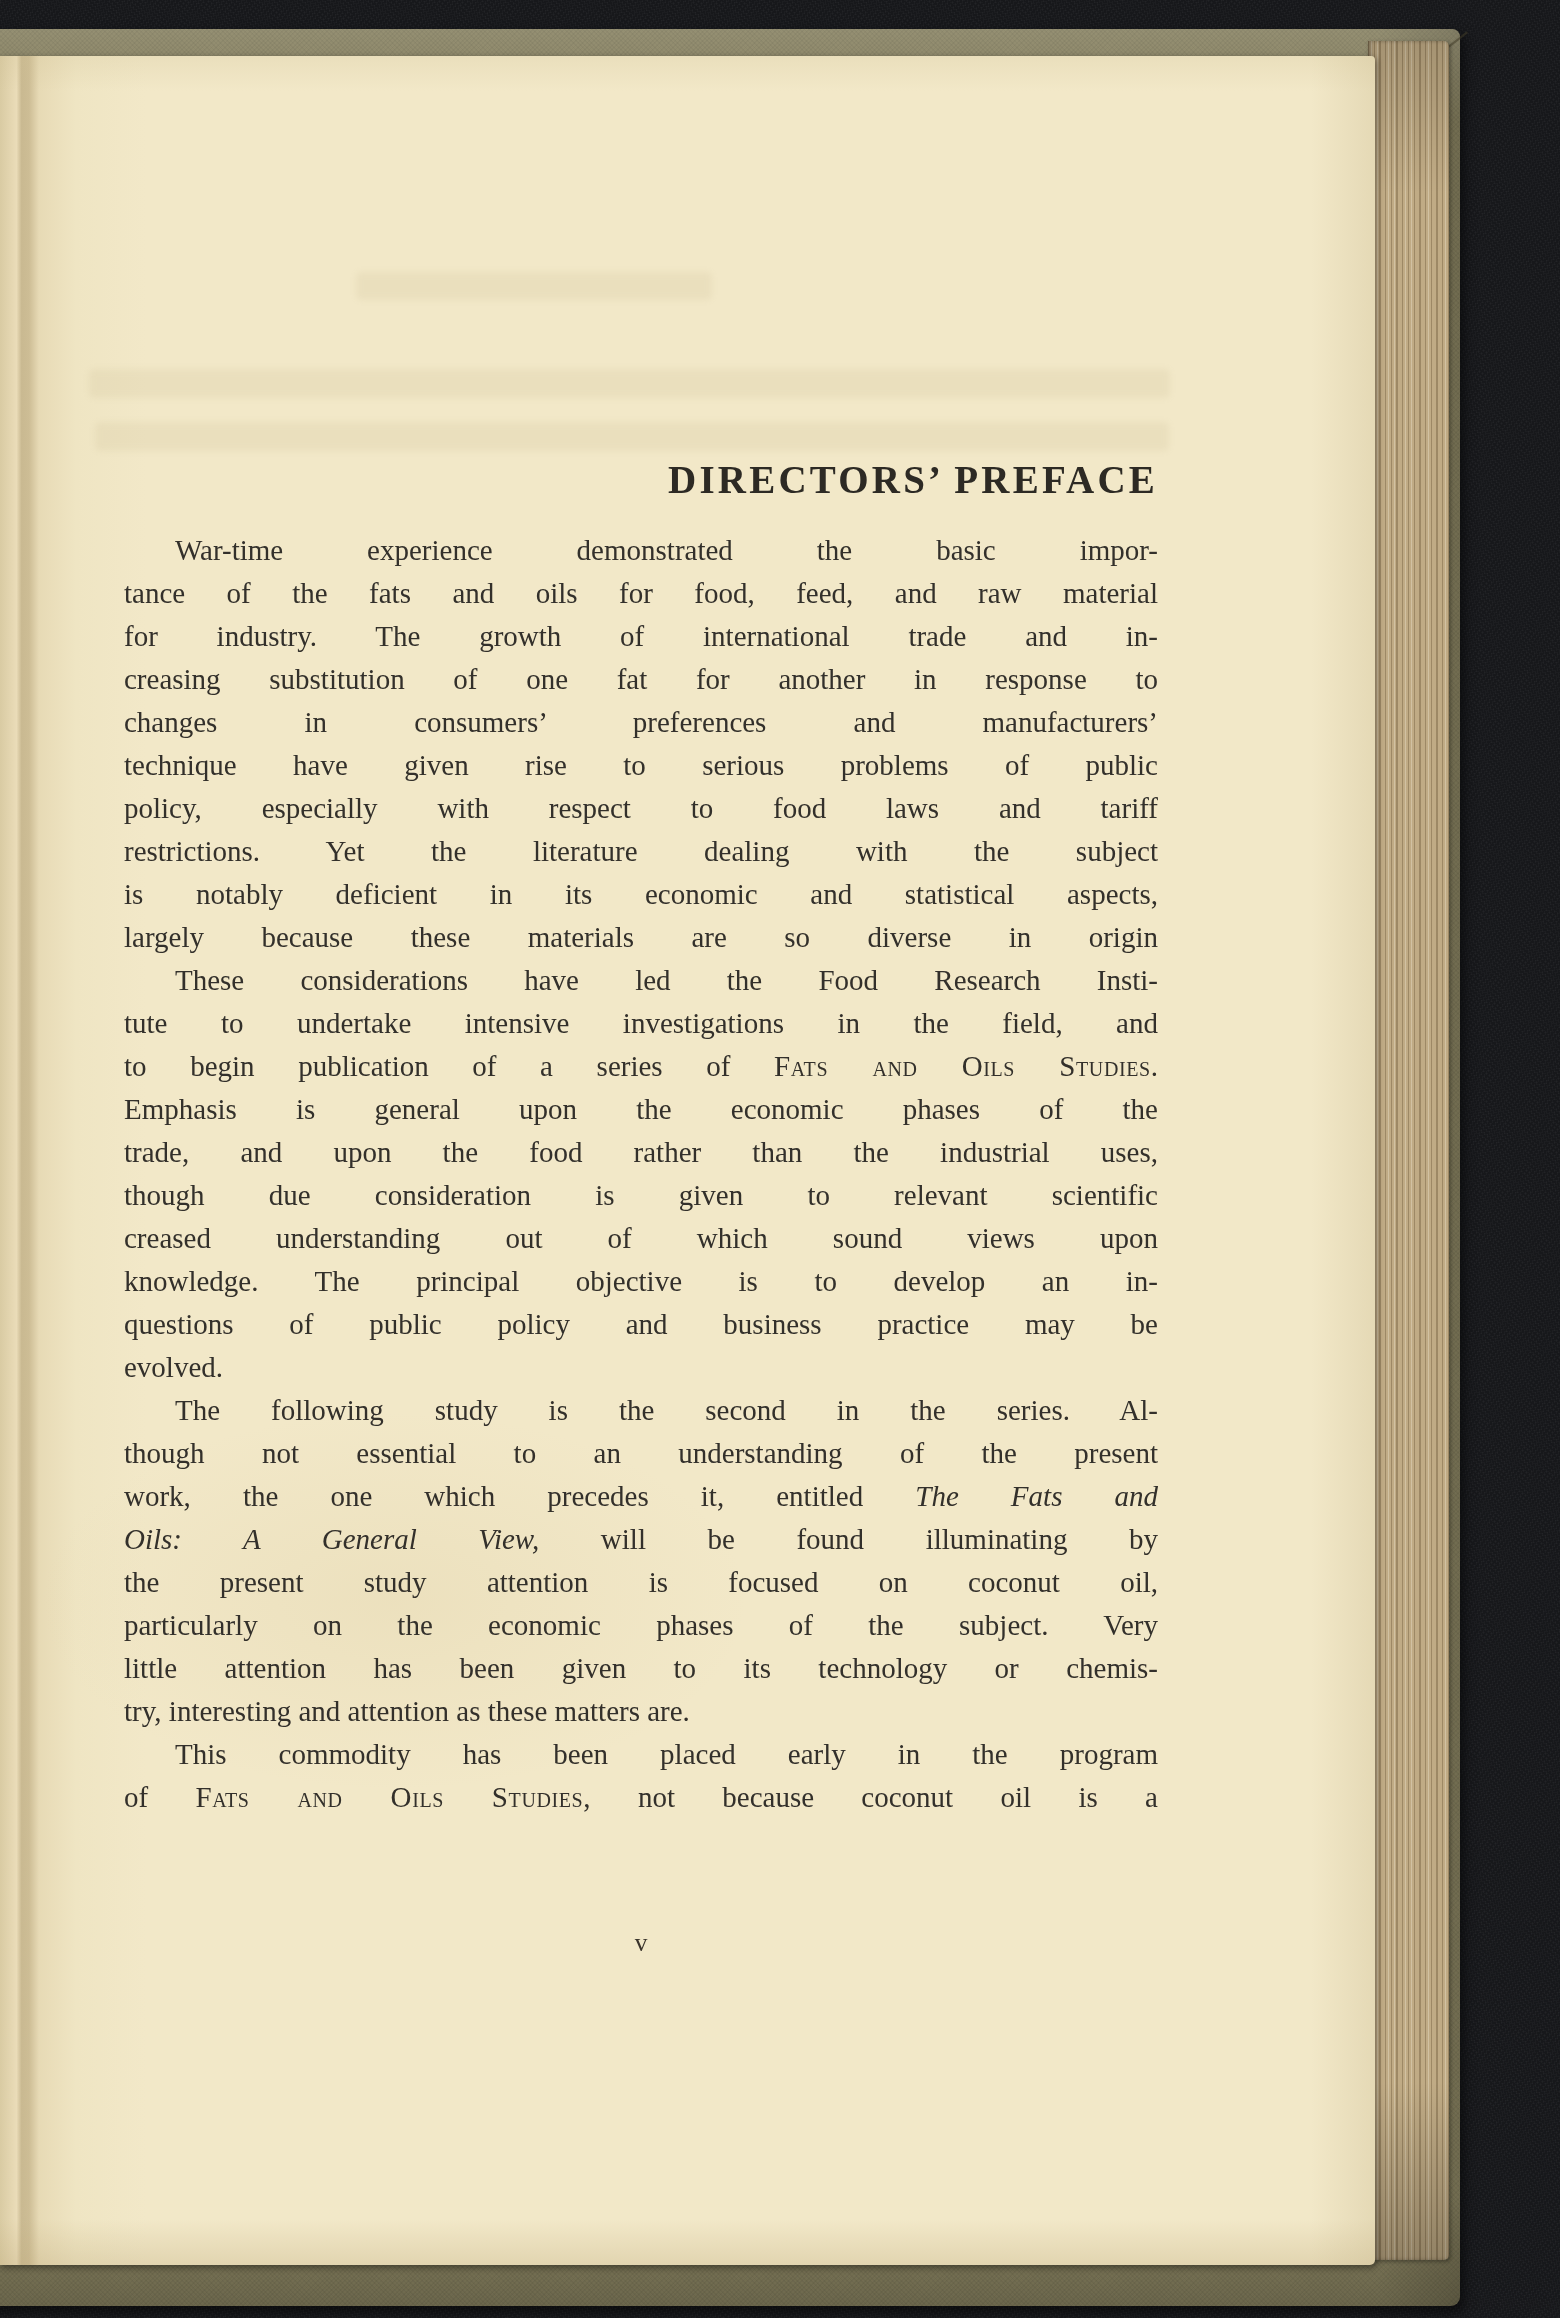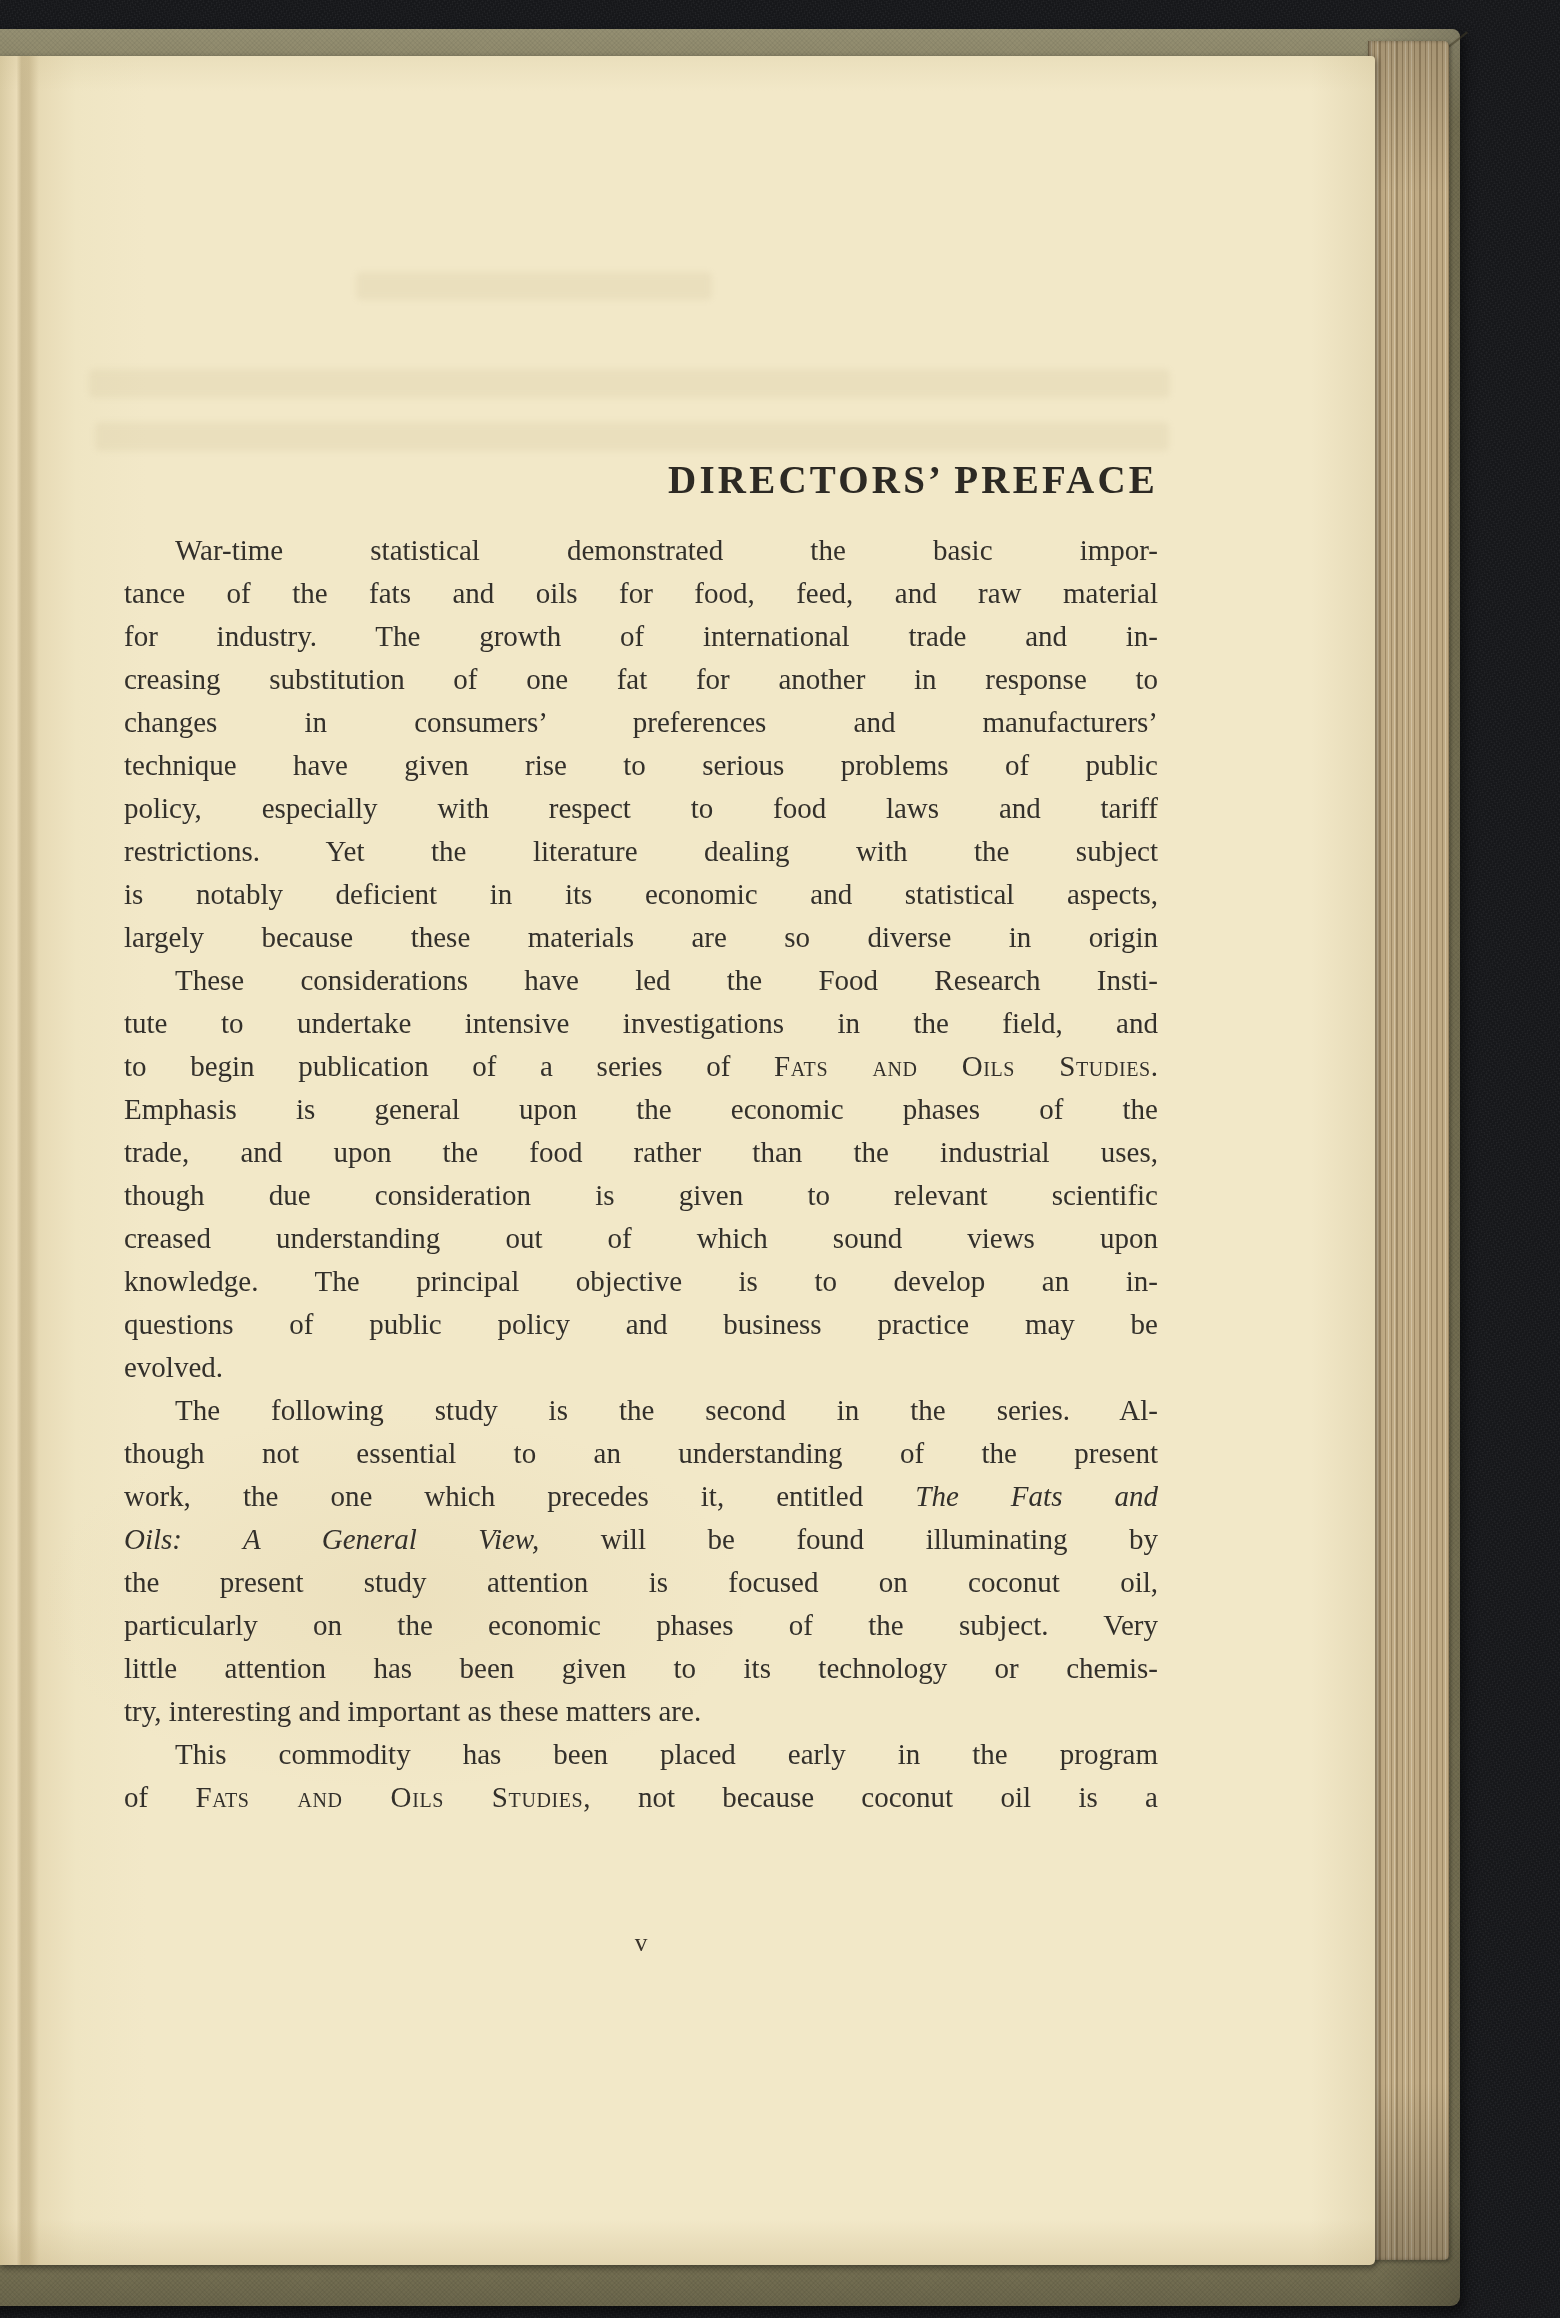--- a/index.html
+++ b/index.html
@@ -96,21 +96,21 @@
 
 <div class="page">
   <div class="ghost g-title"></div>
   <div class="ghost g-l1"></div>
   <div class="ghost g-l2"></div>
 </div>
 
 <div class="text-block">
   <div class="title">DIRECTORS’ PREFACE</div>
 <div>
-      <div class="line j indent"><span>War-time statistical demonstrated the basic impor-</span></div>
+      <div class="line j indent"><span>War-time experience demonstrated the basic impor-</span></div>
       <div class="line j"><span>tance of the fats and oils for food, feed, and raw material</span></div>
       <div class="line j"><span>for industry. The growth of international trade and in-</span></div>
       <div class="line j"><span>creasing substitution of one fat for another in response to</span></div>
       <div class="line j"><span>changes in consumers’ preferences and manufacturers’</span></div>
       <div class="line j"><span>technique have given rise to serious problems of public</span></div>
       <div class="line j"><span>policy, especially with respect to food laws and tariff</span></div>
       <div class="line j"><span>restrictions. Yet the literature dealing with the subject</span></div>
       <div class="line j"><span>is notably deficient in its economic and statistical aspects,</span></div>
       <div class="line j"><span>largely because these materials are so diverse in origin</span></div>
     </div>
@@ -127,21 +127,21 @@
       <div class="line"><span>evolved.</span></div>
     </div>
     <div>
       <div class="line j indent"><span>The following study is the second in the series. Al-</span></div>
       <div class="line j"><span>though not essential to an understanding of the present</span></div>
       <div class="line j"><span>work, the one which precedes it, entitled </span><span class="it">The Fats and</span></div>
       <div class="line j"><span class="it">Oils: A General View,</span><span> will be found illuminating by</span></div>
       <div class="line j"><span>the present study attention is focused on coconut oil,</span></div>
       <div class="line j"><span>particularly on the economic phases of the subject. Very</span></div>
       <div class="line j"><span>little attention has been given to its technology or chemis-</span></div>
-      <div class="line"><span>try, interesting and important as these matters are.</span></div>
+      <div class="line"><span>try, interesting and attention as these matters are.</span></div>
     </div>
     <div>
       <div class="line j indent"><span>This commodity has been placed early in the program</span></div>
       <div class="line j"><span>of </span><span class="sc">Fats and Oils Studies</span><span>, not because coconut oil is a</span></div>
     </div>
   </div>
 
 <div class="pagenum">v</div>
 
 

